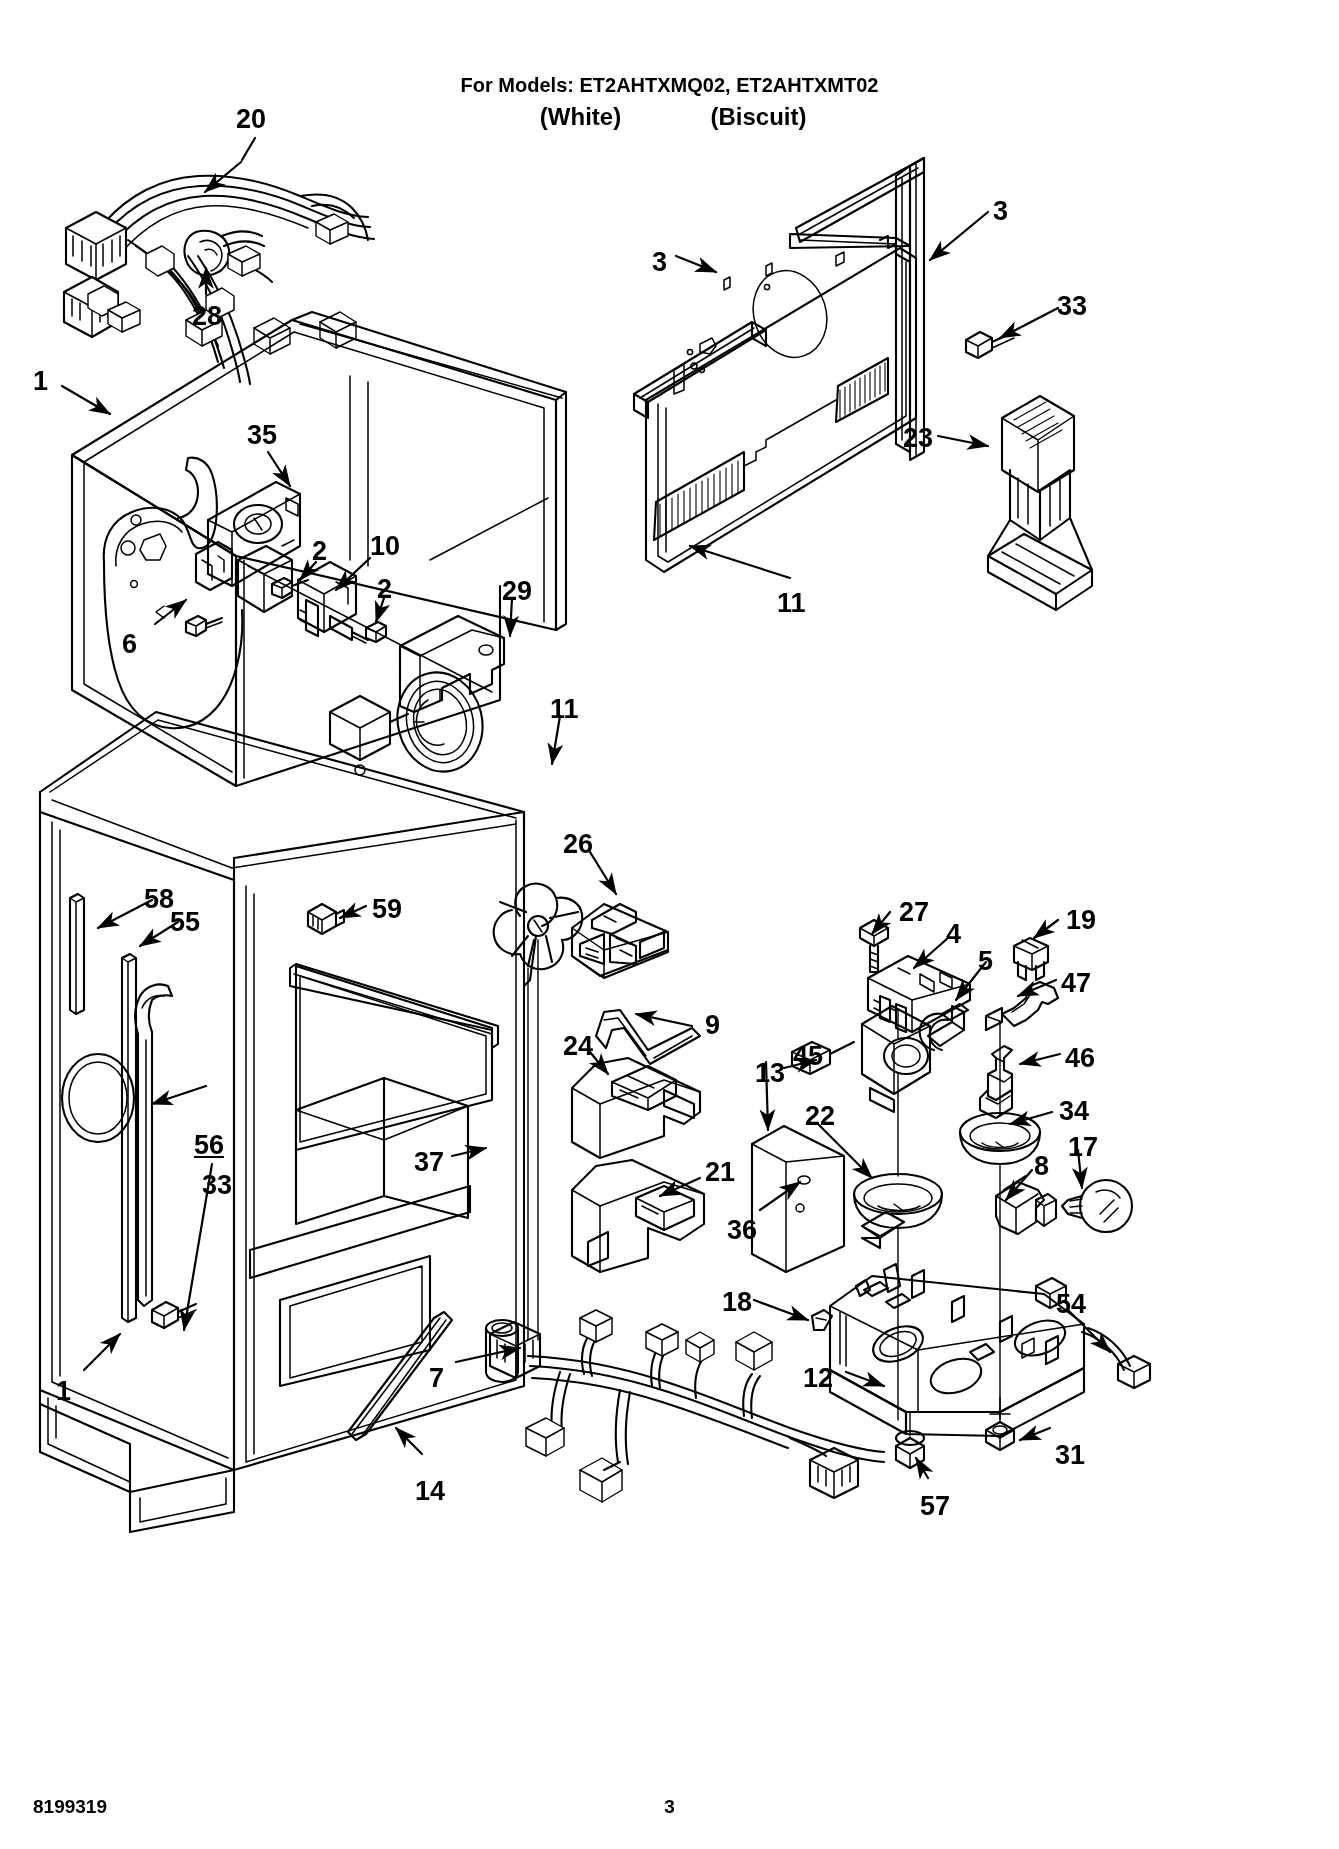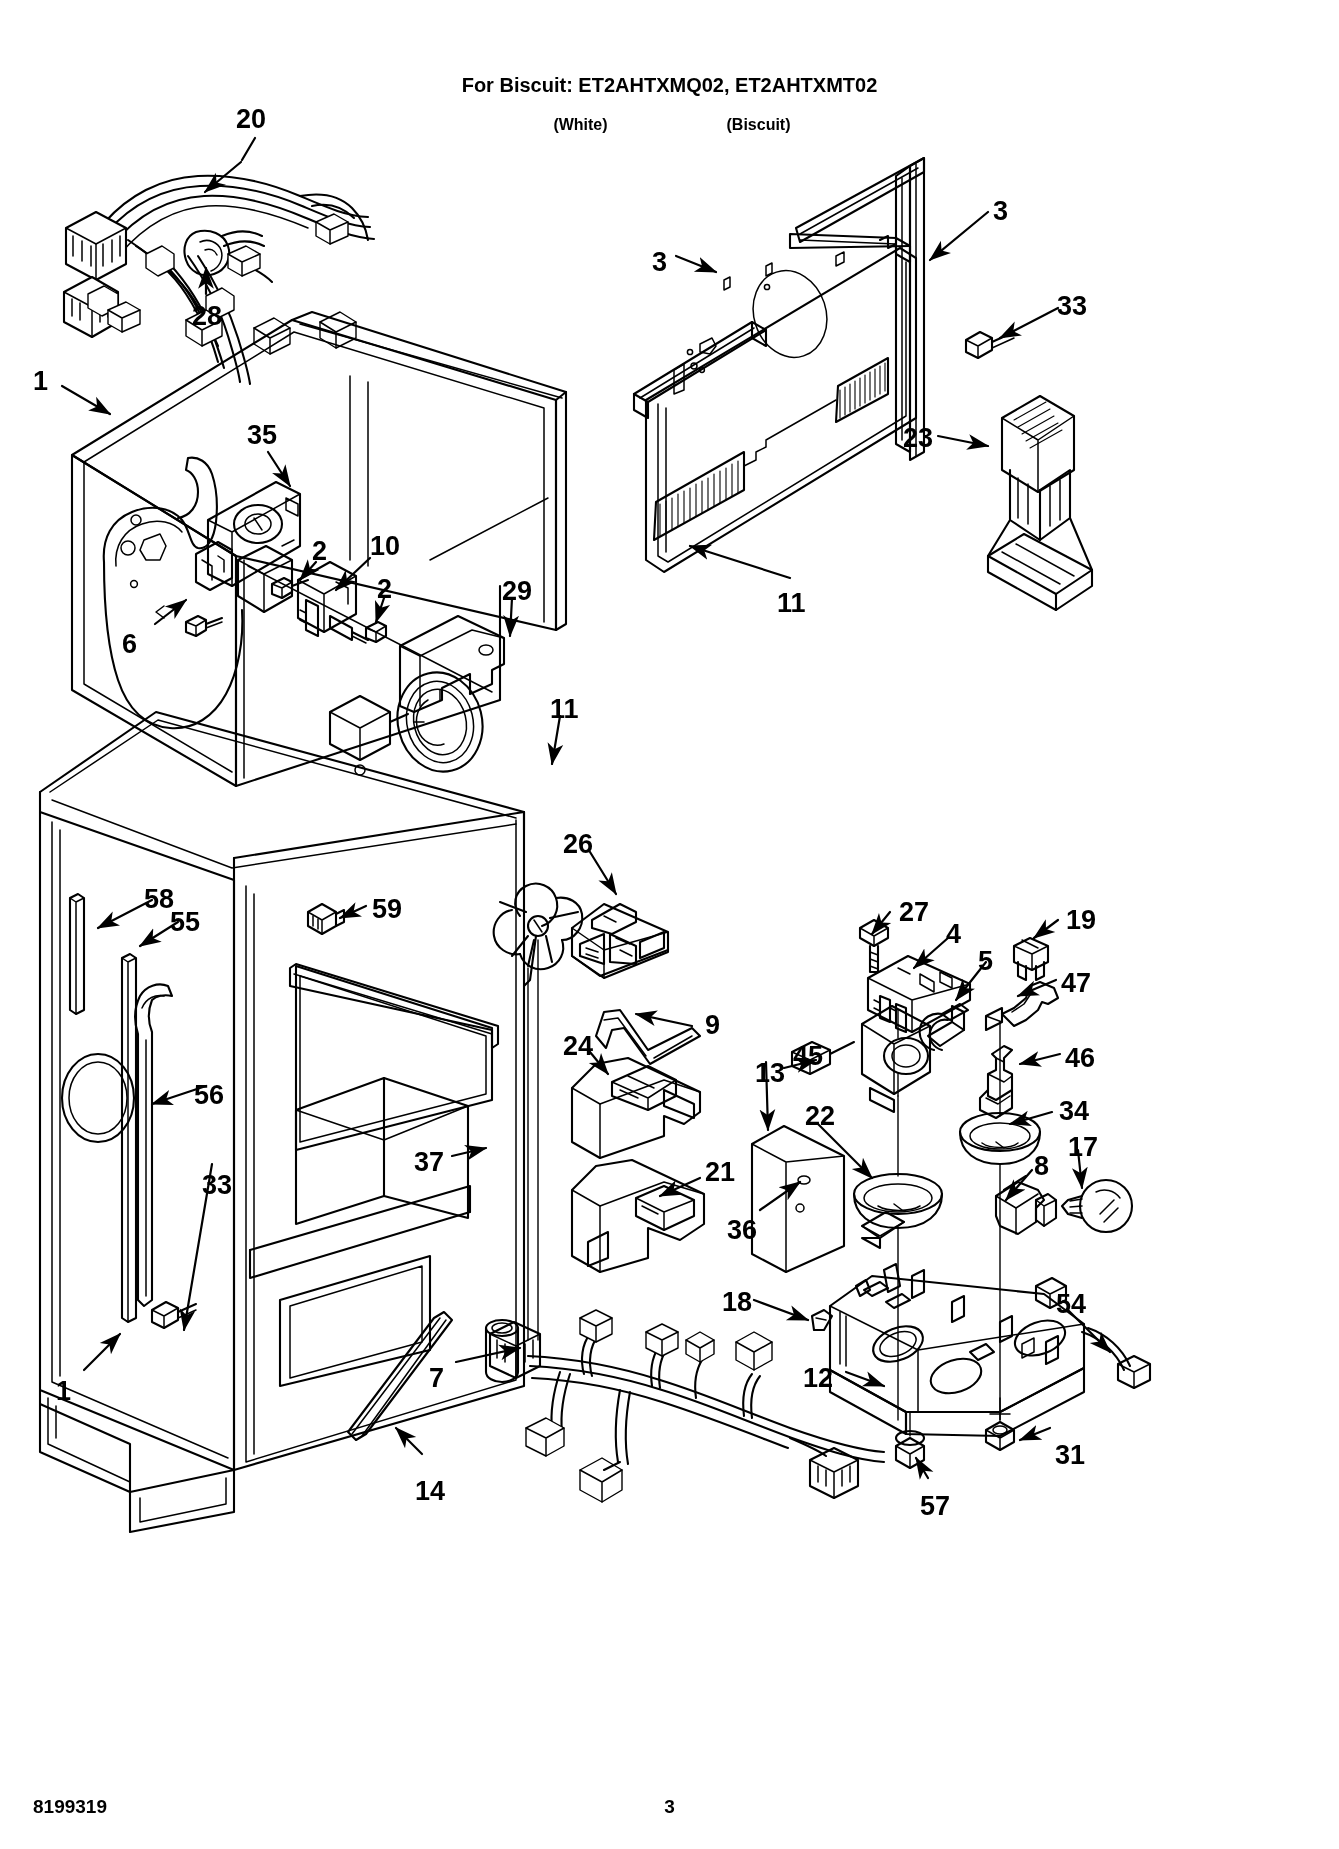--- a/index.html
+++ b/index.html
@@ -32,22 +32,22 @@
   #title {
     top: 26px;
     font-size: 37px;
     letter-spacing: 1.2px;
   }
   #models {
     top: 74px;
     font-size: 20px;
   }
   #colors {
-    top: 116px;
-    font-size: 16px;
+    top: 104px;
+    font-size: 24px;
   }
   #colors .sp1 { display: inline-block; width: 178px; text-align: center; }
   #colors .sp2 { display: inline-block; width: 178px; text-align: center; }
   #footer-left {
     position: absolute;
     left: 33px;
     top: 1796px;
     font-size: 19px;
     font-weight: bold;
   }
@@ -74,21 +74,21 @@
     font-family: "Liberation Sans", sans-serif;
     line-height: 1;
     white-space: nowrap;
   }
 </style>
 </head>
 <body>
 
 <div id="page">
 
-  <div class="hdr" id="models">For Biscuit: ET2AHTXMQ02, ET2AHTXMT02</div>
+  <div class="hdr" id="models">For Models: ET2AHTXMQ02, ET2AHTXMT02</div>
   <div class="hdr" id="colors"><span class="sp1">(White)</span><span class="sp2">(Biscuit)</span></div>
 
   <svg id="artboard" viewBox="0 0 1339 1849" xmlns="http://www.w3.org/2000/svg">
     <defs>
       <style>
         .ln { fill:none; stroke:#000; stroke-width:2.1; stroke-linecap:round; stroke-linejoin:round; }
         .lnT { fill:none; stroke:#000; stroke-width:1.5; stroke-linecap:round; stroke-linejoin:round; }
         .lnH { fill:none; stroke:#000; stroke-width:1.1; stroke-linecap:round; stroke-linejoin:round; }
         .ldr { fill:none; stroke:#000; stroke-width:2.2; stroke-linecap:round; }
         .ldrT { fill:none; stroke:#000; stroke-width:1.4; stroke-linecap:round; }
@@ -732,21 +732,21 @@
       <div class="callout" style="left: 122px; top: 631px;">6</div>
       <div class="callout" style="left: 312px; top: 538px;">2</div>
       <div class="callout" style="left: 370px; top: 533px;">10</div>
       <div class="callout" style="left: 377px; top: 576px;">2</div>
       <div class="callout" style="left: 502px; top: 578px;">29</div>
       <div class="callout" style="left: 550px; top: 696px;">11</div>
       <div class="callout" style="left: 563px; top: 831px;">26</div>
       <div class="callout" style="left: 144px; top: 886px;">58</div>
       <div class="callout" style="left: 170px; top: 909px;">55</div>
       <div class="callout" style="left: 372px; top: 896px;">59</div>
-      <div class="callout" style="left: 194px; top: 1082px;">56</div>
+      <div class="callout" style="left: 194px; top: 1132px; text-decoration: underline;">56</div>
       <div class="callout" style="left: 202px; top: 1172px;">33</div>
       <div class="callout" style="left: 414px; top: 1149px;">37</div>
       <div class="callout" style="left: 705px; top: 1012px;">9</div>
       <div class="callout" style="left: 563px; top: 1033px;">24</div>
       <div class="callout" style="left: 793px; top: 1043px;">45</div>
       <div class="callout" style="left: 705px; top: 1159px;">21</div>
       <div class="callout" style="left: 727px; top: 1217px;">36</div>
       <div class="callout" style="left: 805px; top: 1103px;">22</div>
       <div class="callout" style="left: 899px; top: 899px;">27</div>
       <div class="callout" style="left: 946px; top: 921px;">4</div>

